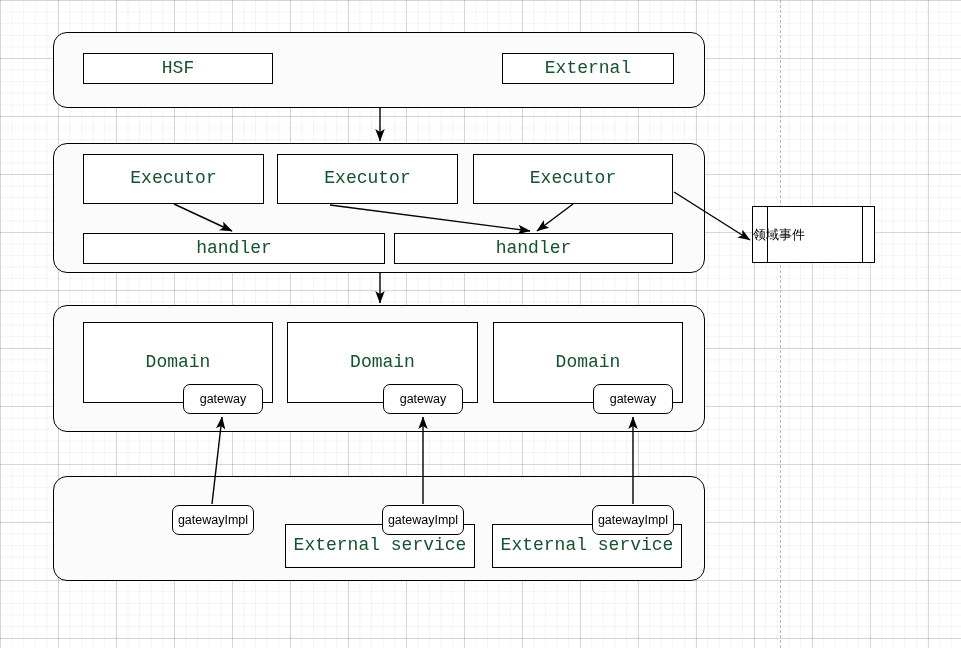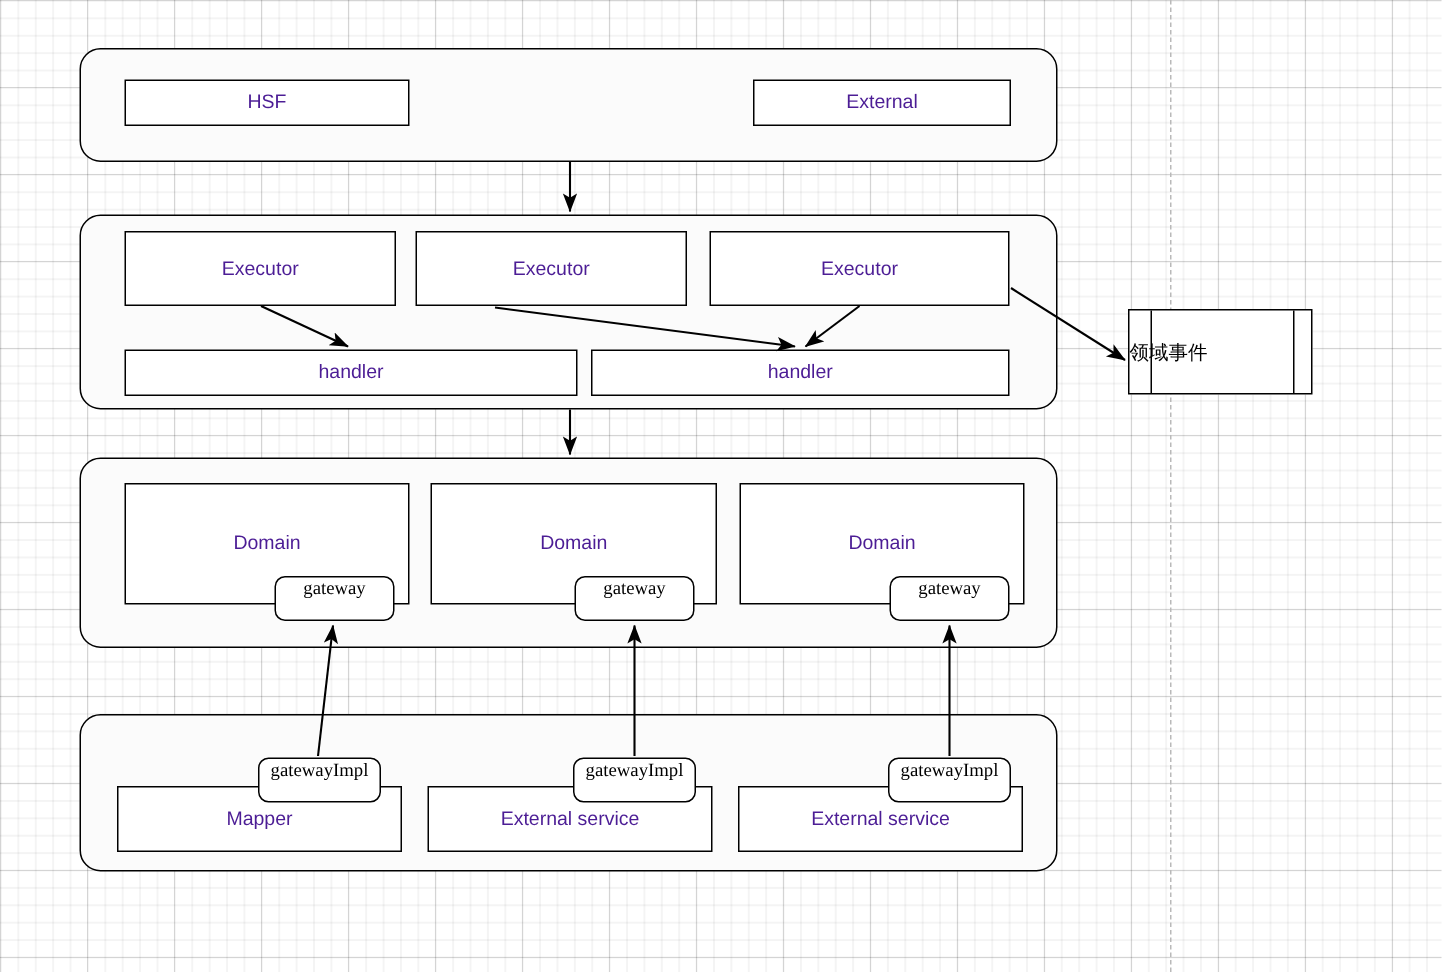--- a/index.html
+++ b/index.html
@@ -29,34 +29,34 @@
     border:1.6px solid #000;
     border-radius:14px;
     box-sizing:border-box;
   }
   .bx{
     position:absolute;
     background:#ffffff;
     border:1.3px solid #000;
     box-sizing:border-box;
     display:flex;align-items:center;justify-content:center;
-    font-size:13px;color:#4c1d95;
+    font-size:18px;color:#14532d;
     text-align:center;
     line-height:1.1;
+    font-family:Liberation Mono, monospace;
   }
   .rbx{
     position:absolute;
     background:#ffffff;
     border:1.3px solid #000;
     border-radius:7px;
     box-sizing:border-box;
-    display:flex;align-items:flex-start;justify-content:center;
+    display:flex;align-items:center;justify-content:center;
     font-size:12.5px;color:#000;
     z-index:5;
-    font-family:Liberation Serif, serif;
   }
   .proc{
     position:absolute;
     background:#ffffff;
     border:1.4px solid #000;
     box-sizing:border-box;
     display:flex;align-items:center;justify-content:flex-start;
     font-size:13px;color:#000;
   }
   .proc .bar{
@@ -124,23 +124,20 @@
 
   <div class="bx" style="left:493px;top:322px;width:190px;height:81px;">
     <span class="lbl">Domain</span>
   </div>
   <div class="rbx" style="left:593px;top:384px;width:80px;height:30px;">
     <span class="lbl">gateway</span>
   </div>
 
   <div class="grp" id="grp4" style="left:53px;top:476px;width:652px;height:105px;"></div>
 
-  <div class="bx" style="left:78px;top:524px;width:190px;height:44px;">
-    <span class="lbl">Mapper</span>
-  </div>
   <div class="rbx" style="left:172px;top:505px;width:82px;height:30px;">
     <span class="lbl">gatewayImpl</span>
   </div>
 
   <div class="bx" style="left:285px;top:524px;width:190px;height:44px;">
     <span class="lbl">External service</span>
   </div>
   <div class="rbx" style="left:382px;top:505px;width:82px;height:30px;">
     <span class="lbl">gatewayImpl</span>
   </div>

